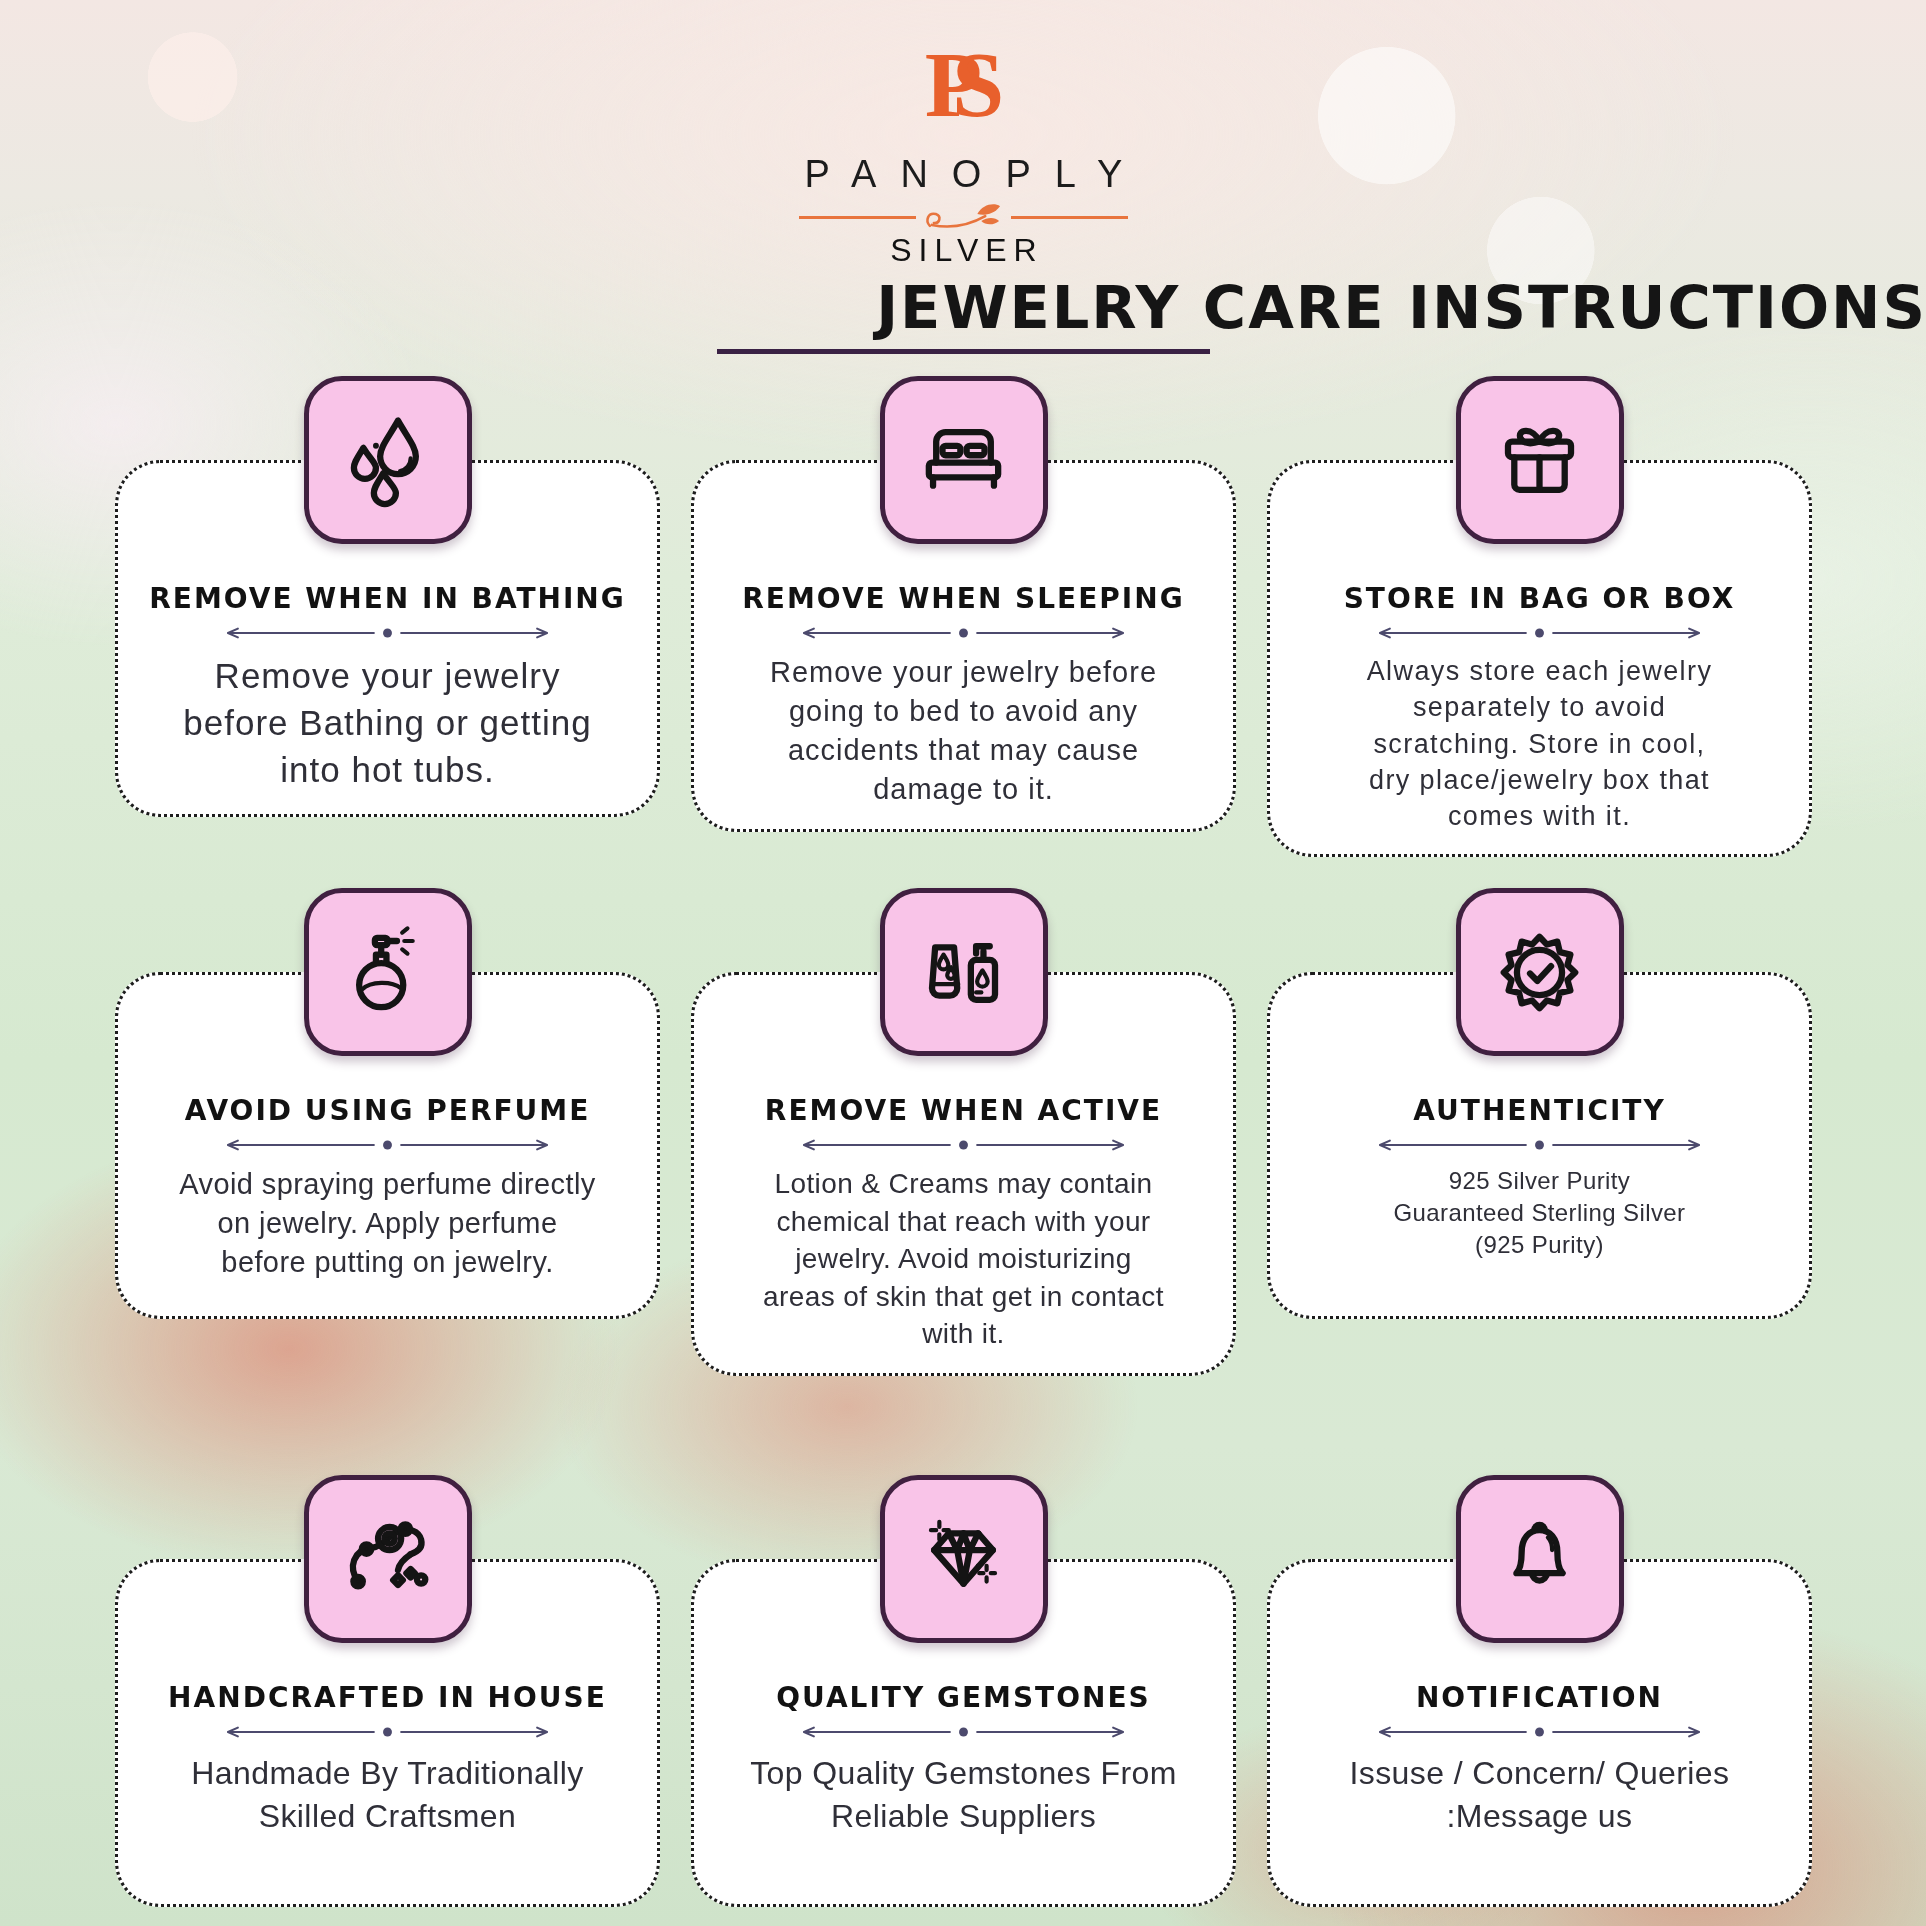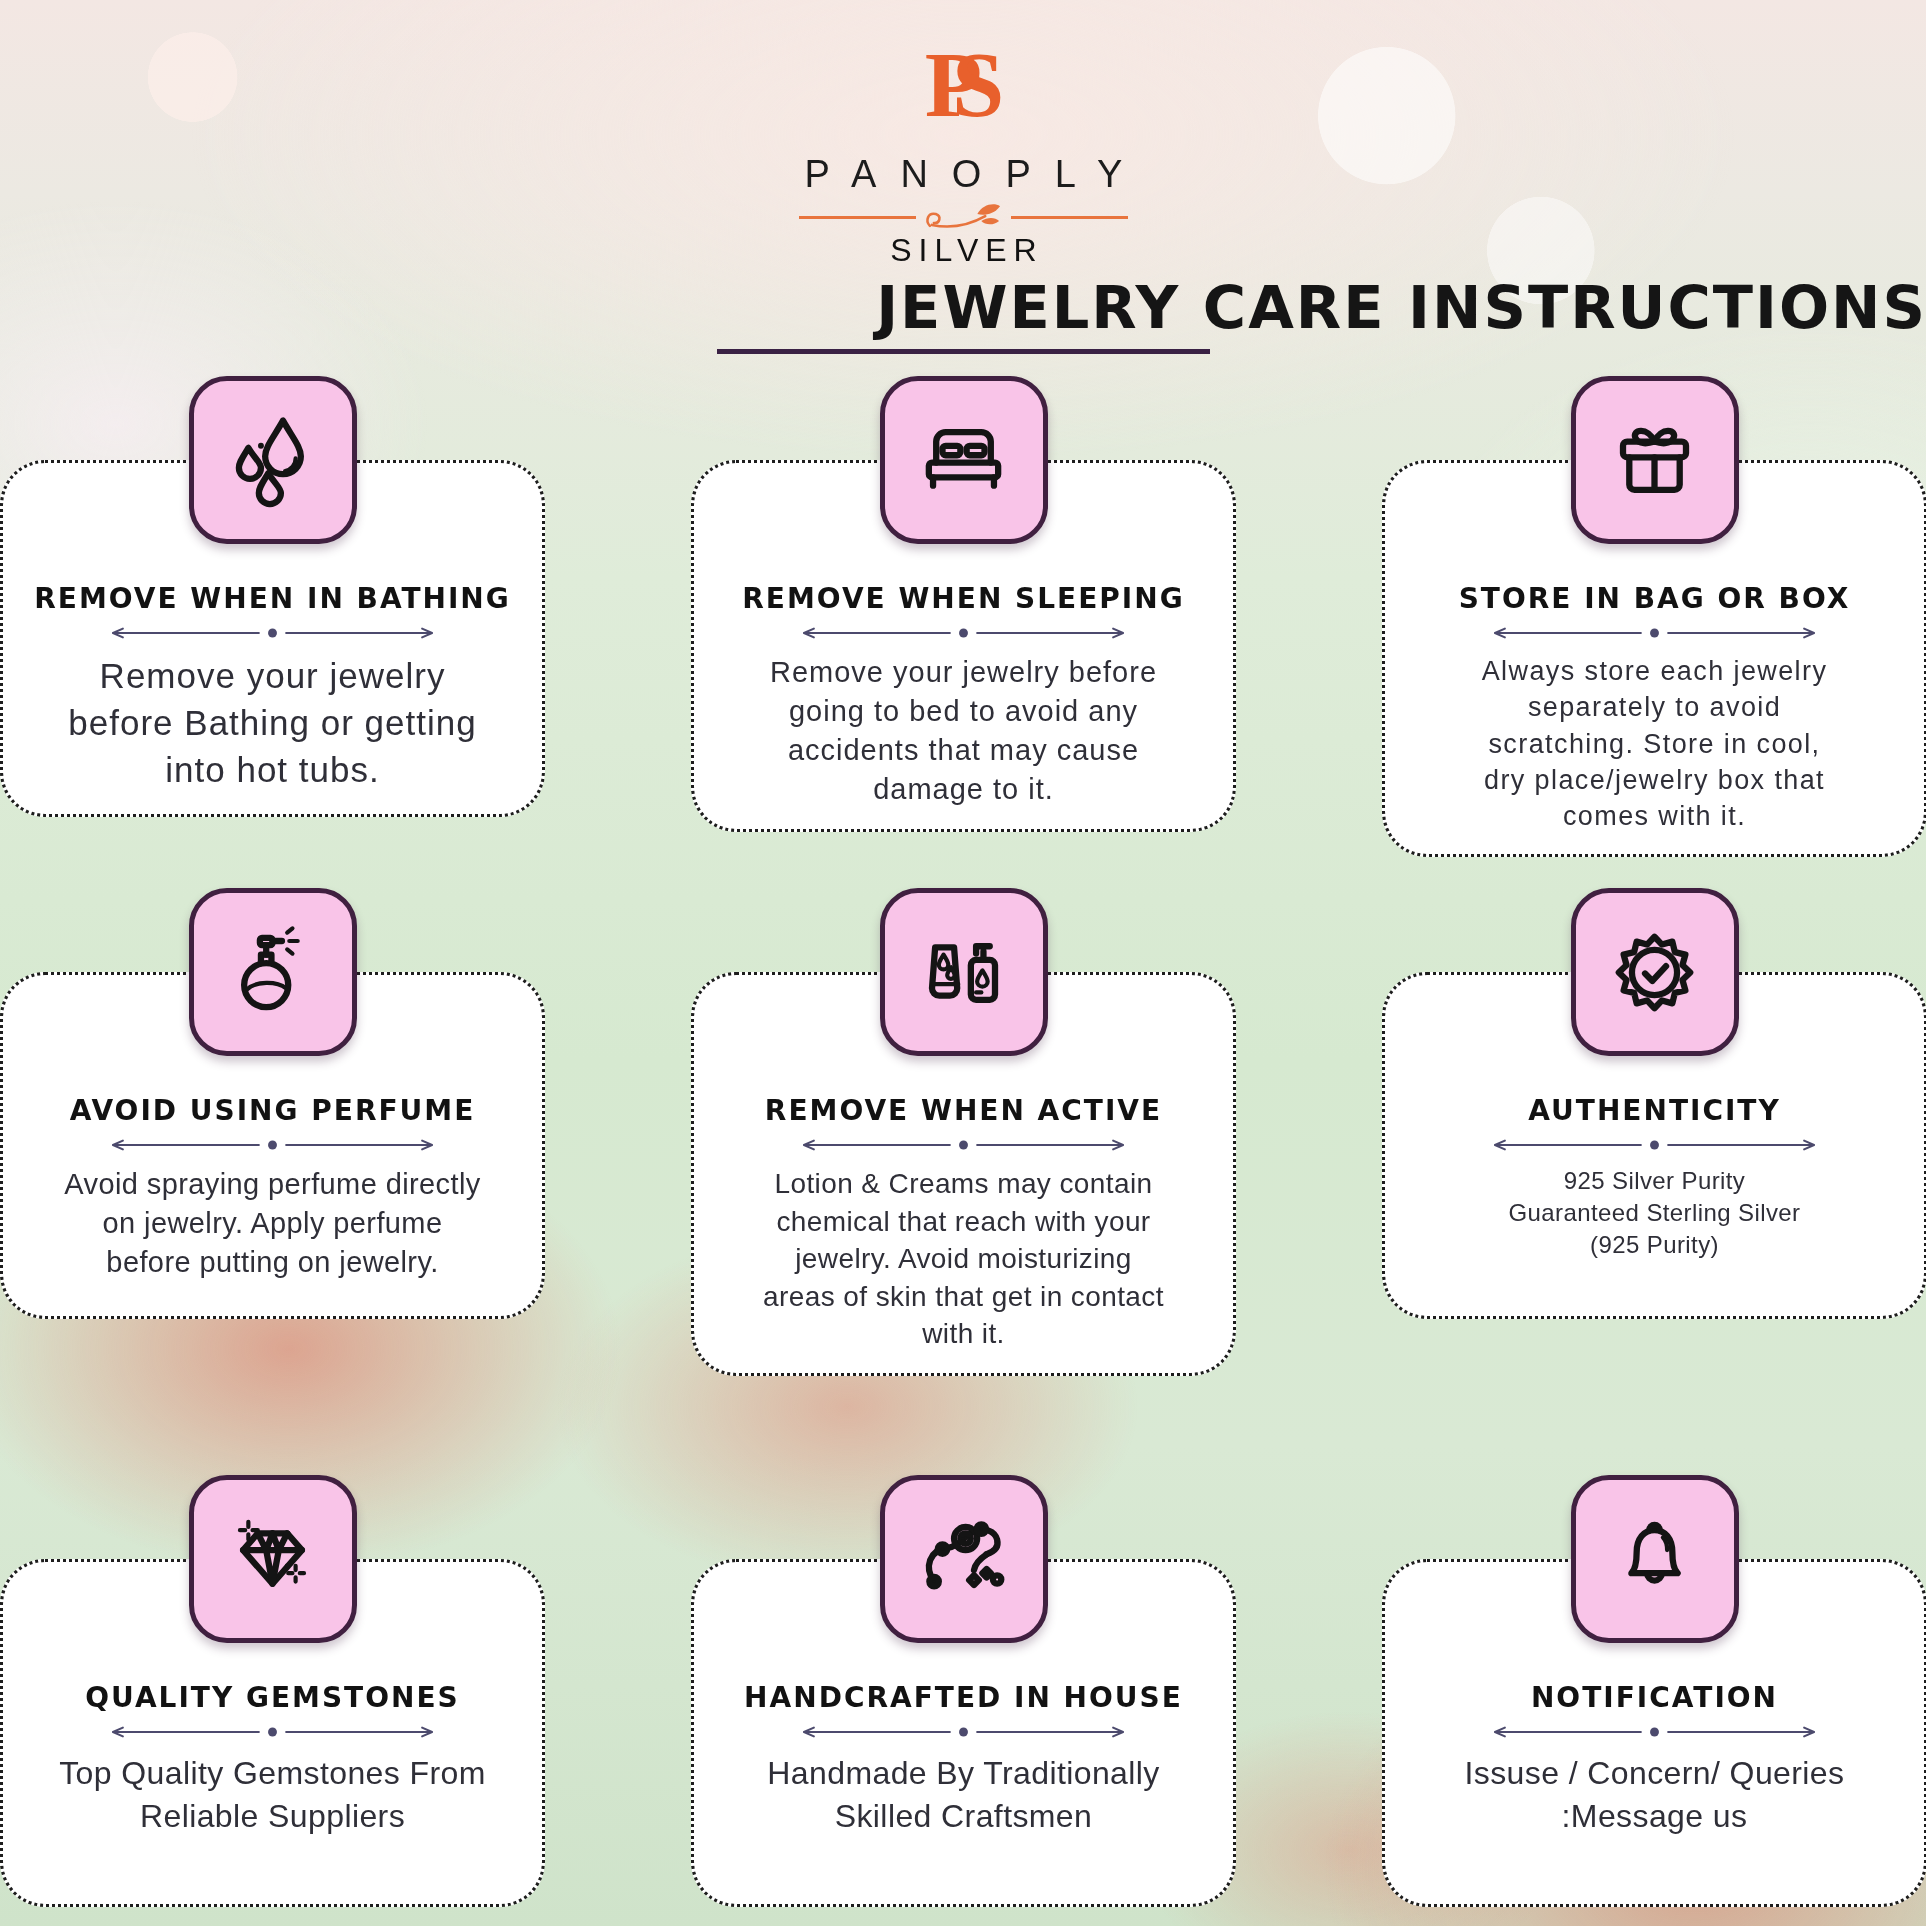--- a/index.html
+++ b/index.html
@@ -43,21 +43,21 @@
 
   
   .page-title{
     margin-top:8px;text-align:right;
     font-family:"DejaVu Sans",sans-serif;font-weight:700;
     font-size:59px;line-height:1.05;color:#151515;letter-spacing:2px;
   }
   .title-underline{ width:493px;height:5px;background:#3a2144;margin:10px auto 0; }
 
   
-  .grid{display:flex;justify-content:space-between;gap:41px;margin-top:22px;}
+  .grid{display:flex;justify-content:center;gap:31px;margin-top:22px;}
   .grid.row2{margin-top:31px;}
   .grid.row3{margin-top:99px;}
   .cell{width:545px;display:flex;flex-direction:column;align-items:center;}
   .tile{
     width:168px;height:168px;border-radius:38px;background:#f9c4e8;
     border:5px solid #402040;box-sizing:border-box;z-index:2;
     display:flex;align-items:center;justify-content:center;
     box-shadow:0 6px 10px rgba(64,32,64,.25);
   }
   .tile svg{width:105px;height:105px;}
@@ -275,42 +275,20 @@
         </svg>
         <div class="card-body">925 Silver Purity
 Guaranteed Sterling Silver
 (925 Purity)</div>
       </div>
     </div>
   </div>
 
   <div class="grid row3">
 
-    <div class="cell c7">
-      <div class="tile">
-        <svg viewBox="0 0 100 100">
-          <path class="ink" stroke-width="5" d="M22 42 L36 26 H64 L78 42 L50 74 Z"></path>
-          <path class="ink" stroke-width="5" d="M22 42 H78 M36 26 L44 42 M50 26 L44 42 M50 26 L56 42 M64 26 L56 42 M44 42 L50 74 M56 42 L50 74"></path>
-          <path class="ink4" d="M27 15 v5 M27 27 v5 M19 23 h5 M31 23 h5"></path>
-          <path class="ink4" d="M72 57 v4 M72 68 v4 M65 64 h4 M76 64 h4"></path>
-          <circle class="ink-fill" cx="64" cy="57" r="2.2"></circle>
-        </svg>
-      </div>
-      <div class="card">
-        <div class="card-heading">QUALITY GEMSTONES</div>
-        <svg class="heading-divider" width="327" height="16" viewBox="0 0 330 16">
-          <path d="M6 8 H152 M178 8 H324" stroke="#4c4a6d" stroke-width="2"></path>
-          <path d="M4 8 l10 -4.5 M4 8 l10 4.5 M326 8 l-10 -4.5 M326 8 l-10 4.5" stroke="#4c4a6d" stroke-width="2" stroke-linecap="round"></path>
-          <circle cx="165" cy="8" r="4.5" fill="#4c4a6d"></circle>
-        </svg>
-        <div class="card-body">Top Quality Gemstones From
-Reliable Suppliers</div>
-      </div>
-    </div>
-
     <div class="cell c8">
       <div class="tile">
         <svg viewBox="0 0 100 100">
           <path class="ink" stroke-width="5" d="M22 72 C12 58 18 42 34 40 C48 38 50 28 60 24 C70 20 80 24 82 32 C84 40 78 44 72 46"></path>
           <path class="ink" stroke-width="5" d="M72 46 C66 50 61 55 60 61"></path>
           <circle class="ink" stroke-width="5" cx="52" cy="31" r="11"></circle>
           <circle class="ink" stroke-width="4" cx="52" cy="31" r="5"></circle>
           <circle class="ink-fill" cx="49.5" cy="31" r="1.4"></circle>
           <circle class="ink-fill" cx="54.5" cy="31" r="1.4"></circle>
           <circle class="ink" stroke-width="5" cx="30" cy="41" r="4.5"></circle>
@@ -326,20 +304,42 @@
         <svg class="heading-divider" width="327" height="16" viewBox="0 0 330 16">
           <path d="M6 8 H152 M178 8 H324" stroke="#4c4a6d" stroke-width="2"></path>
           <path d="M4 8 l10 -4.5 M4 8 l10 4.5 M326 8 l-10 -4.5 M326 8 l-10 4.5" stroke="#4c4a6d" stroke-width="2" stroke-linecap="round"></path>
           <circle cx="165" cy="8" r="4.5" fill="#4c4a6d"></circle>
         </svg>
         <div class="card-body">Handmade By Traditionally
 Skilled Craftsmen</div>
       </div>
     </div>
 
+    <div class="cell c7">
+      <div class="tile">
+        <svg viewBox="0 0 100 100">
+          <path class="ink" stroke-width="5" d="M22 42 L36 26 H64 L78 42 L50 74 Z"></path>
+          <path class="ink" stroke-width="5" d="M22 42 H78 M36 26 L44 42 M50 26 L44 42 M50 26 L56 42 M64 26 L56 42 M44 42 L50 74 M56 42 L50 74"></path>
+          <path class="ink4" d="M27 15 v5 M27 27 v5 M19 23 h5 M31 23 h5"></path>
+          <path class="ink4" d="M72 57 v4 M72 68 v4 M65 64 h4 M76 64 h4"></path>
+          <circle class="ink-fill" cx="64" cy="57" r="2.2"></circle>
+        </svg>
+      </div>
+      <div class="card">
+        <div class="card-heading">QUALITY GEMSTONES</div>
+        <svg class="heading-divider" width="327" height="16" viewBox="0 0 330 16">
+          <path d="M6 8 H152 M178 8 H324" stroke="#4c4a6d" stroke-width="2"></path>
+          <path d="M4 8 l10 -4.5 M4 8 l10 4.5 M326 8 l-10 -4.5 M326 8 l-10 4.5" stroke="#4c4a6d" stroke-width="2" stroke-linecap="round"></path>
+          <circle cx="165" cy="8" r="4.5" fill="#4c4a6d"></circle>
+        </svg>
+        <div class="card-body">Top Quality Gemstones From
+Reliable Suppliers</div>
+      </div>
+    </div>
+
     <div class="cell c9">
       <div class="tile">
         <svg viewBox="0 0 100 100">
           <path class="ink" d="M28 64 C32 60 33 50 33 44 C33 31 40 23 50 23 C60 23 67 31 67 44 C67 50 68 60 72 64 L28 64 Z"></path>
           <path class="ink" d="M45 23 a5 5 0 0 1 10 0"></path>
           <path class="ink4" d="M58 30 C61 33 62 37 62 42"></path>
           <path class="ink" d="M43 64 a7 7 0 0 0 14 0"></path>
         </svg>
       </div>
       <div class="card">

